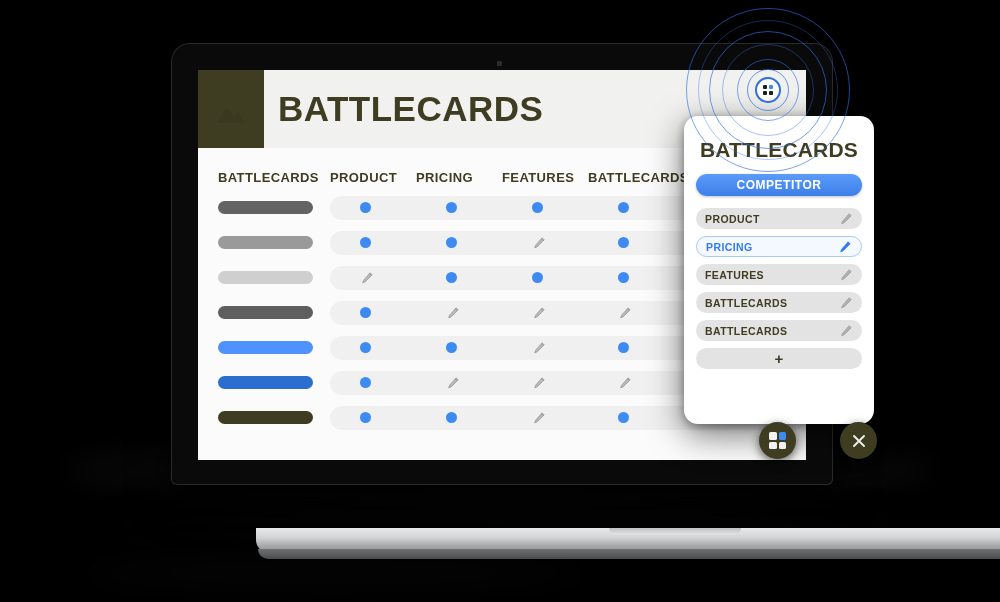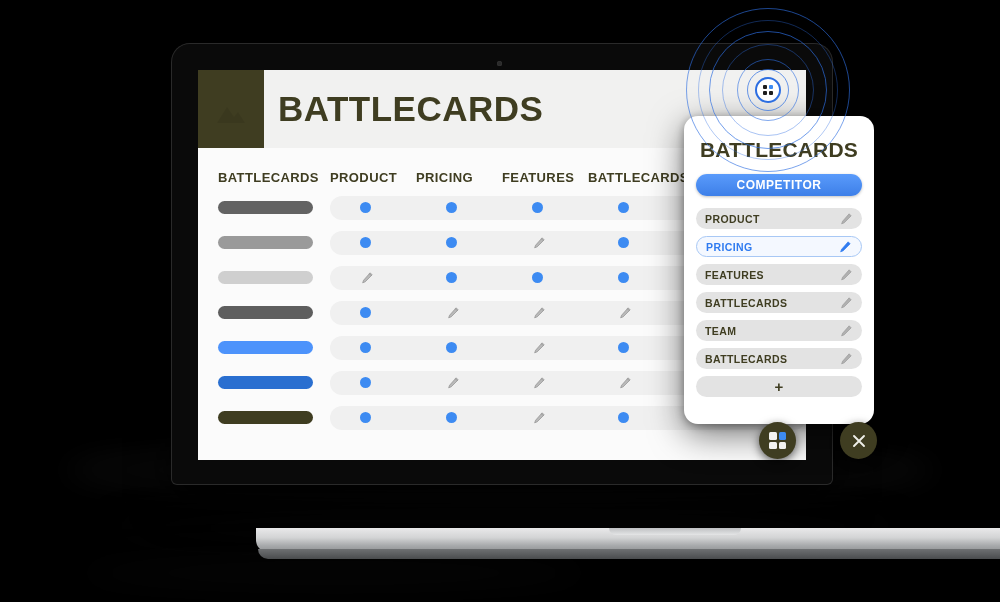--- a/index.html
+++ b/index.html
@@ -511,28 +511,20 @@
         <div class="section-row">
           <span>FEATURES</span>
           <span>
             <svg class="pencil" viewBox="0 0 16 16">
               <path d="M11.6 2.1 L13.9 4.4 L5.9 12.4 L3.0 13.5 L4.1 10.6 Z" fill="#b0b0b0" stroke="#9a9a9a" stroke-width=".8" stroke-linejoin="round"></path>
             </svg>
           </span>
         </div>
         <div class="section-row">
           <span>BATTLECARDS</span>
-          <span>
-            <svg class="pencil" viewBox="0 0 16 16">
-              <path d="M11.6 2.1 L13.9 4.4 L5.9 12.4 L3.0 13.5 L4.1 10.6 Z" fill="#b0b0b0" stroke="#9a9a9a" stroke-width=".8" stroke-linejoin="round"></path>
-            </svg>
-          </span>
-        </div>
-        <div class="section-row">
-          <span>TEAM</span>
           <span>
             <svg class="pencil" viewBox="0 0 16 16">
               <path d="M11.6 2.1 L13.9 4.4 L5.9 12.4 L3.0 13.5 L4.1 10.6 Z" fill="#b0b0b0" stroke="#9a9a9a" stroke-width=".8" stroke-linejoin="round"></path>
             </svg>
           </span>
         </div>
         <div class="section-row">
           <span>BATTLECARDS</span>
           <span>
             <svg class="pencil" viewBox="0 0 16 16">

